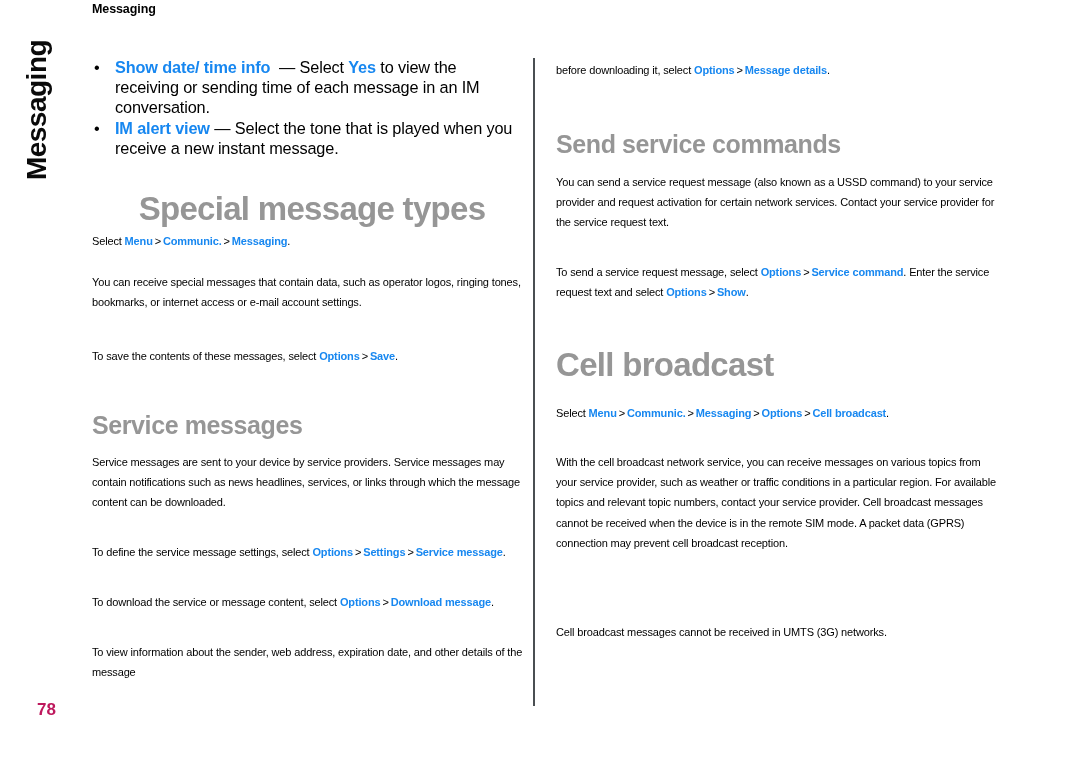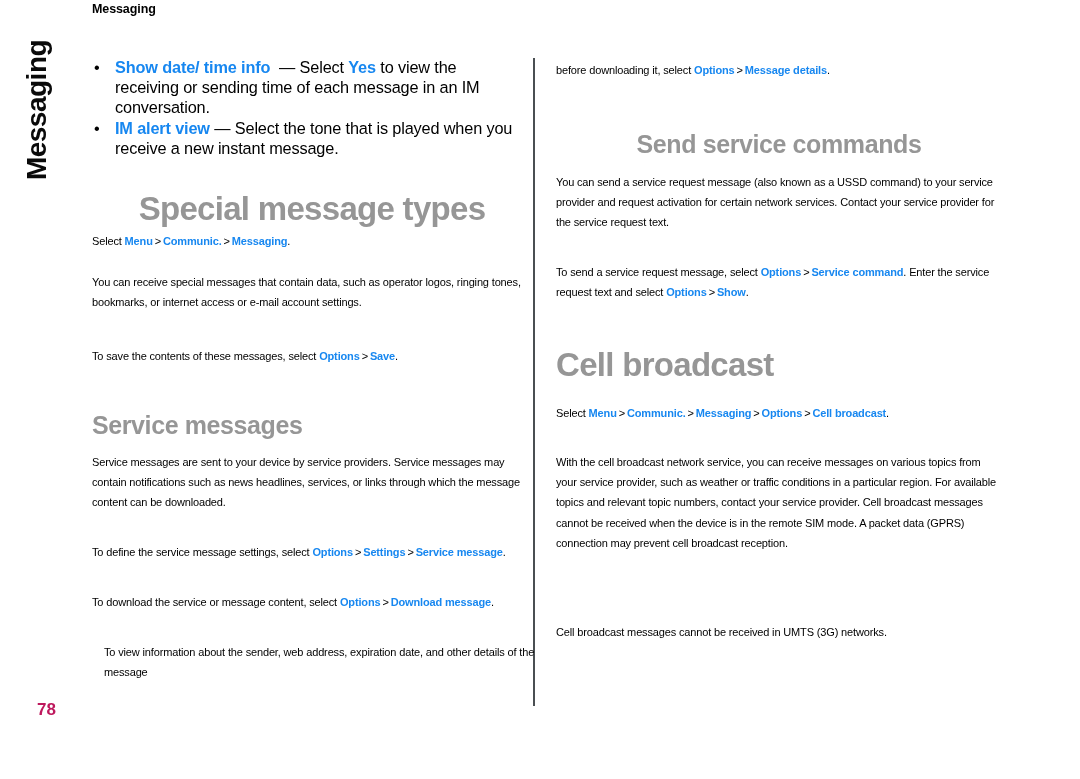--- a/index.html
+++ b/index.html
@@ -166,30 +166,30 @@
   <p class="body abs" style="top:452px; left:0; width:436px;">Service messages are sent to your device by service providers. Service messages may contain notifications such as news headlines, services, or links through which the message content can be downloaded.</p>
 
   <p class="body abs" style="top:542px; left:0; width:432px;">
     <span>To define the service message settings, select </span><span class="blue">Options</span><span class="gt">&gt;</span><span class="blue">Settings</span><span class="gt">&gt;</span><span class="blue">Service message</span><span>.</span>
   </p>
 
   <p class="body abs" style="top:592px; left:0; width:432px;">
     <span>To download the service or message content, select </span><span class="blue">Options</span><span class="gt">&gt;</span><span class="blue">Download message</span><span>.</span>
   </p>
 
-  <p class="body abs" style="top:642px; left:12px; width:436px;">To view information about the sender, web address, expiration date, and other details of the message</p>
+  <p class="body abs" style="top:642px; left:0; width:436px;">To view information about the sender, web address, expiration date, and other details of the message</p>
 </div>
 
 <div class="col col-right">
 
   <p class="body abs" style="top:60px; left:0; width:438px;">
     <span>before downloading it, select </span><span class="blue">Options</span><span class="gt">&gt;</span><span class="blue">Message details</span><span>.</span>
   </p>
 
-  <h2 class="h2 abs" style="top:131px; left:0; width:446px;text-align:center;">Send service commands</h2>
+  <h2 class="h2 abs" style="top:131px; left:0; width:446px;">Send service commands</h2>
 
   <p class="body abs" style="top:172px; left:0; width:441px;">You can send a service request message (also known as a USSD command) to your service provider and request activation for certain network services. Contact your service provider for the service request text.</p>
 
   <p class="body abs" style="top:262px; left:0; width:441px;">
     <span>To send a service request message, select </span><span class="blue">Options</span><span class="gt">&gt;</span><span class="blue">Service command</span><span>. Enter the service request text and select </span><span class="blue">Options</span><span class="gt">&gt;</span><span class="blue">Show</span><span>.</span>
   </p>
 
   <h1 class="h1 abs" style="top:348px; left:0; width:446px;">Cell broadcast</h1>
 
   <p class="body abs" style="top:403px; left:0; width:438px;">

